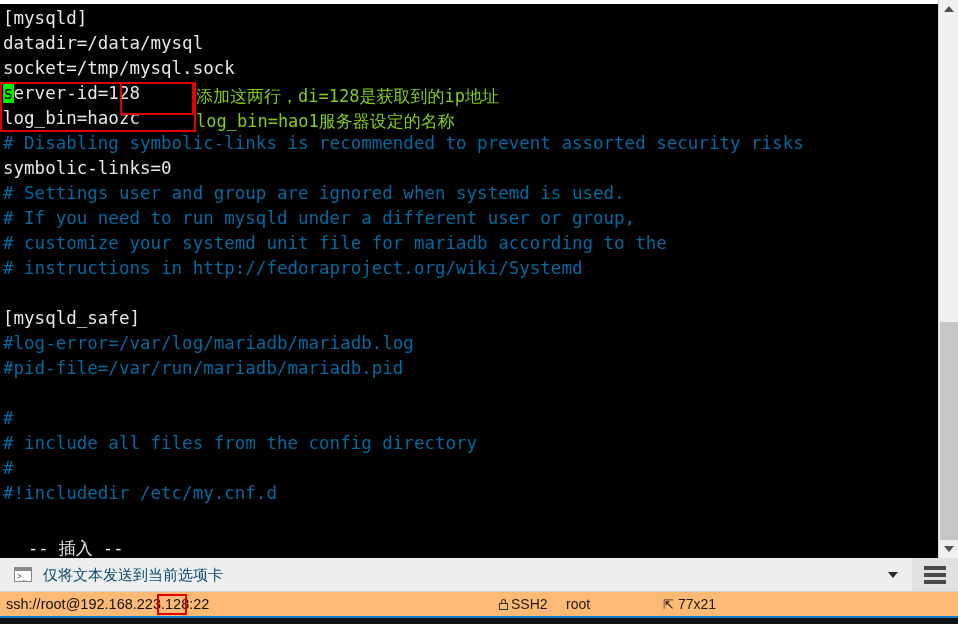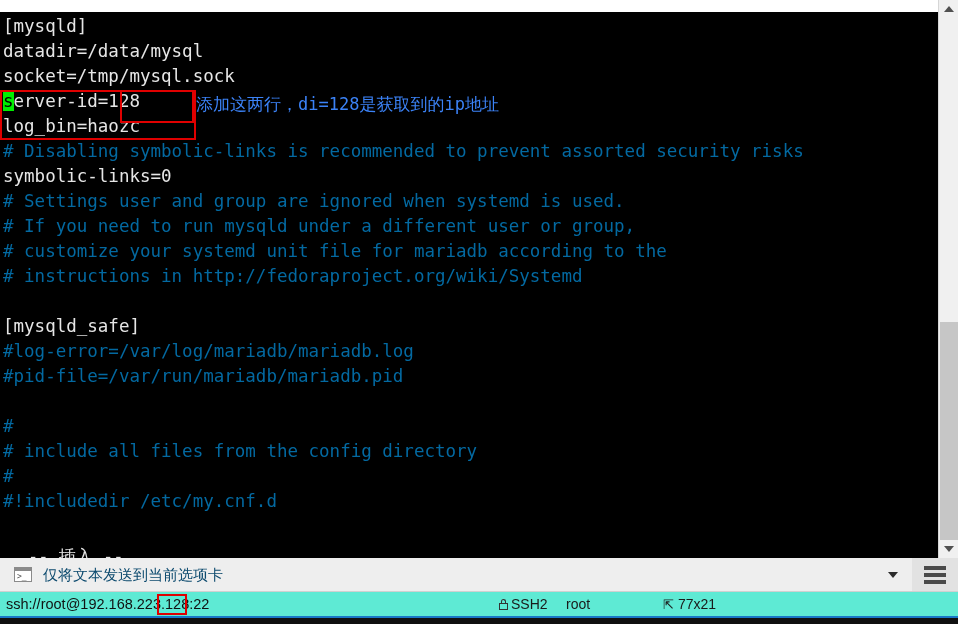--- a/index.html
+++ b/index.html
@@ -17,21 +17,21 @@
   #app {
     position: relative;
     width: 958px;
     height: 624px;
   }
 
   
   #terminal {
     position: absolute;
     left: 0;
-    top: 12px;
+    top: 4px;
     width: 938px;
     height: 558px;
     background: #000000;
     overflow: hidden;
   }
   #term-lines {
     position: absolute;
     left: 3px;
     top: 2px;
     right: 0;
@@ -50,21 +50,21 @@
   .c-blue  { color: #0369a1; }
   .cursor-block {
     background: #00ee00;
     color: #000000;
   }
 
   
   .annot {
     position: absolute;
     left: 196px;
-    color: #3b82f6;
+    color: #84cc16;
     font-family: "DejaVu Sans Mono", "Liberation Mono", monospace;
     font-size: 17px;
     line-height: 25px;
     white-space: pre;
   }
   #annot1 { top: 80px; }
   #annot2 { top: 105px; }
 
   
   .redbox {
@@ -213,21 +213,21 @@
     background: #4a4a4a;
   }
 
   
   #statusbar {
     position: absolute;
     left: 0;
     top: 592px;
     width: 958px;
     height: 26px;
-    background: #5eead4;
+    background: #fdba74;
     border-bottom: 2px solid #1878c8;
     box-sizing: border-box;
   }
   #status-url {
     position: absolute;
     left: 6px;
     top: 0;
     height: 24px;
     line-height: 24px;
     font-size: 14.5px;
@@ -296,20 +296,21 @@
 </style>
 </head>
 <body>
 
 <div id="app">
 
   <div id="terminal">
     <div id="term-lines"><div class="tline"><span class="c-white">[mysqld]</span></div><div class="tline"><span class="c-white">datadir=/data/mysql</span></div><div class="tline"><span class="c-white">socket=/tmp/mysql.sock</span></div><div class="tline"><span class="c-white cursor-block">s</span><span class="c-white">erver-id=128</span></div><div class="tline"><span class="c-white">log_bin=haozc</span></div><div class="tline"><span class="c-blue"># Disabling symbolic-links is recommended to prevent assorted security risks</span></div><div class="tline"><span class="c-white">symbolic-links=0</span></div><div class="tline"><span class="c-blue"># Settings user and group are ignored when systemd is used.</span></div><div class="tline"><span class="c-blue"># If you need to run mysqld under a different user or group,</span></div><div class="tline"><span class="c-blue"># customize your systemd unit file for mariadb according to the</span></div><div class="tline"><span class="c-blue"># instructions in http://fedoraproject.org/wiki/Systemd</span></div><div class="tline"><span class="c-white"> </span></div><div class="tline"><span class="c-white">[mysqld_safe]</span></div><div class="tline"><span class="c-blue">#log-error=/var/log/mariadb/mariadb.log</span></div><div class="tline"><span class="c-blue">#pid-file=/var/run/mariadb/mariadb.pid</span></div><div class="tline"><span class="c-white"> </span></div><div class="tline"><span class="c-blue">#</span></div><div class="tline"><span class="c-blue"># include all files from the config directory</span></div><div class="tline"><span class="c-blue">#</span></div><div class="tline"><span class="c-blue">#!includedir /etc/my.cnf.d</span></div></div>
 
     <div class="annot" id="annot1">添加这两行，di=128是获取到的ip地址</div>
+    <div class="annot" id="annot2">log_bin=hao1服务器设定的名称</div>
 
     <div class="redbox" id="redbox-outer"></div>
     <div class="redbox" id="redbox-inner"></div>
 
     <div id="vim-status">
       <span id="vim-mode">-- 插入 --</span>
       <span id="vim-pos">4,1</span>
       
     </div>
   </div>

